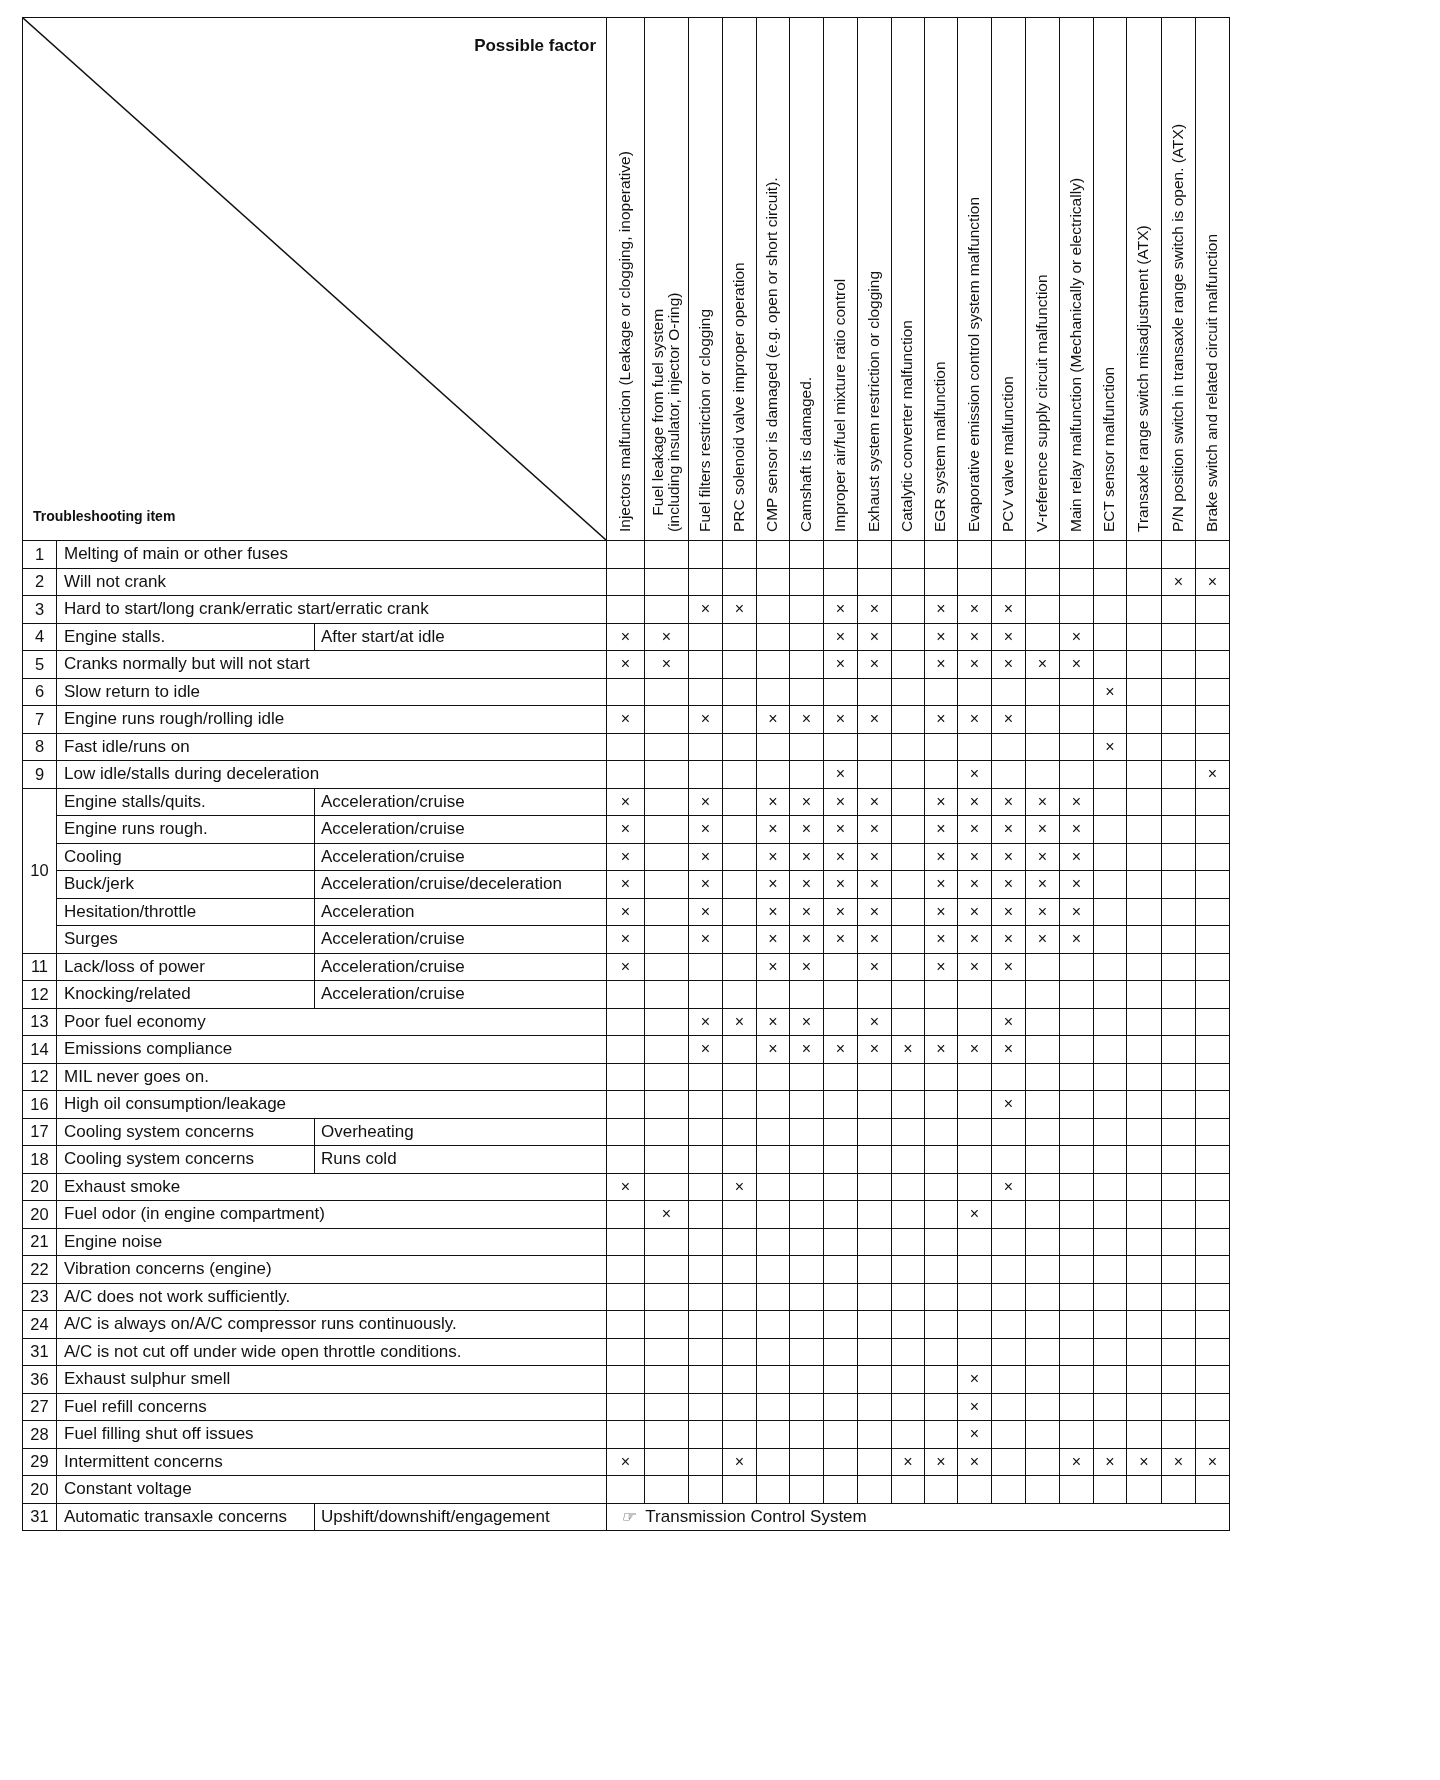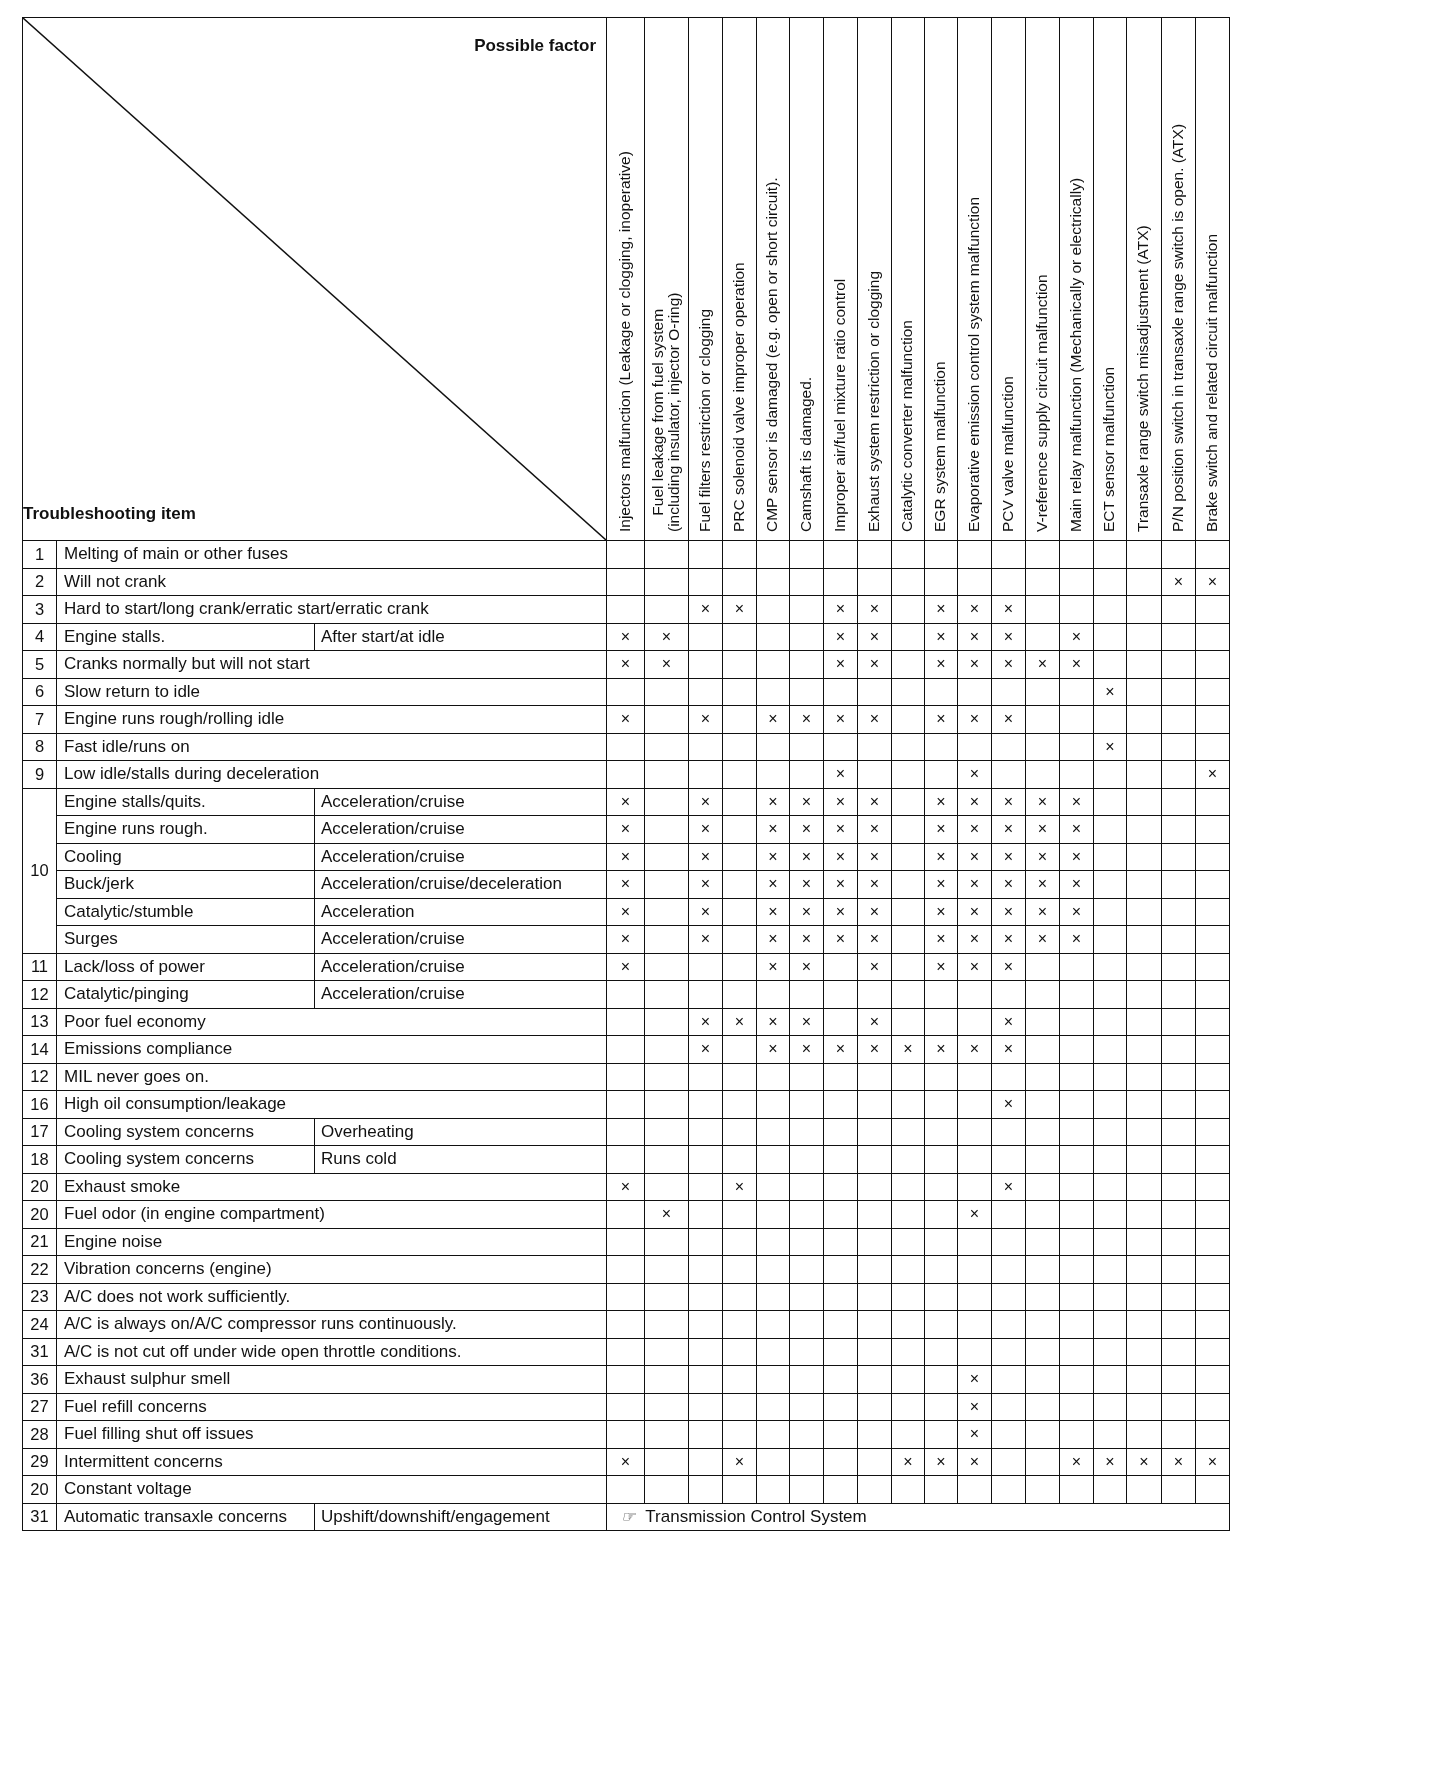--- a/index.html
+++ b/index.html
@@ -3,21 +3,21 @@
   <meta charset="utf-8">
   <style>
     html, body { margin: 0; padding: 0; background: #ffffff; }
     body { width: 1440px; height: 1780px; position: relative; font-family: "Liberation Sans", sans-serif; color: #111; }
     .sheet { position: absolute; left: 22px; top: 17px; width: 1204px; }
     table.grid { border-collapse: collapse; table-layout: fixed; width: 1204px; font-family: "Liberation Sans", sans-serif; }
     table.grid td, table.grid th { border: 1.5px solid #111; padding: 0; font-weight: normal; }
     .hdr-corner { position: relative; height: 522px; vertical-align: top; margin-left: 48px; }
     .hdr-corner svg { position: absolute; left: 0; top: 0; width: 100%; height: 100%; }
     .pf-label { position: absolute; right: 10px; top: 18px; font-weight: bold; font-size: 17px; }
-    .ti-label { position: absolute; left: 0; bottom: 16px; font-weight: bold; font-size: 17px; }
+    .ti-label { position: absolute; left: 10px; bottom: 16px; font-weight: bold; font-size: 14px; }
     .col-head { height: 522px; position: relative; vertical-align: bottom; }
     .col-head .vt { position: absolute; left: 50%; bottom: 8px; transform-origin: left bottom; transform: translateX(7px) rotate(-90deg); white-space: nowrap; font-size: 15.5px; line-height: 16px; }
     .col-head .vt.two { transform: translateX(15px) rotate(-90deg); }
     tr.r { height: 27.5px; }
     td.num { text-align: center; font-size: 16.5px; }
     td.item { font-size: 17px; padding-left: 7px !important; white-space: nowrap; overflow: visible; }
     td.cond { font-size: 17px; padding-left: 6px !important; white-space: nowrap; }
     td.m { text-align: center; font-size: 16px; }
     td.ref { font-size: 17px; padding-left: 14px !important; white-space: nowrap; }
     .ref-icon { display: inline-block; margin-right: 10px; font-size: 16px; font-style: italic; }
@@ -435,21 +435,21 @@
           <td class="m"><span>×</span></td>
           <td class="m"><span>×</span></td>
           <td class="m"><span>×</span></td>
           <td class="m"><span>×</span></td>
           <td class="m"></td>
           <td class="m"></td>
           <td class="m"></td>
           <td class="m"></td>
         </tr>
         <tr class="r">
-          <td class="item">Catalytic/stumble</td>
+          <td class="item">Hesitation/throttle</td>
           <td class="cond">Acceleration</td>
           <td class="m"><span>×</span></td>
           <td class="m"></td>
           <td class="m"><span>×</span></td>
           <td class="m"></td>
           <td class="m"><span>×</span></td>
           <td class="m"><span>×</span></td>
           <td class="m"><span>×</span></td>
           <td class="m"><span>×</span></td>
           <td class="m"></td>
@@ -503,21 +503,21 @@
           <td class="m"><span>×</span></td>
           <td class="m"></td>
           <td class="m"></td>
           <td class="m"></td>
           <td class="m"></td>
           <td class="m"></td>
           <td class="m"></td>
         </tr>
         <tr class="r">
           <td class="num">12</td>
-          <td class="item">Catalytic/pinging</td>
+          <td class="item">Knocking/related</td>
           <td class="cond">Acceleration/cruise</td>
           <td class="m"></td>
           <td class="m"></td>
           <td class="m"></td>
           <td class="m"></td>
           <td class="m"></td>
           <td class="m"></td>
           <td class="m"></td>
           <td class="m"></td>
           <td class="m"></td>

